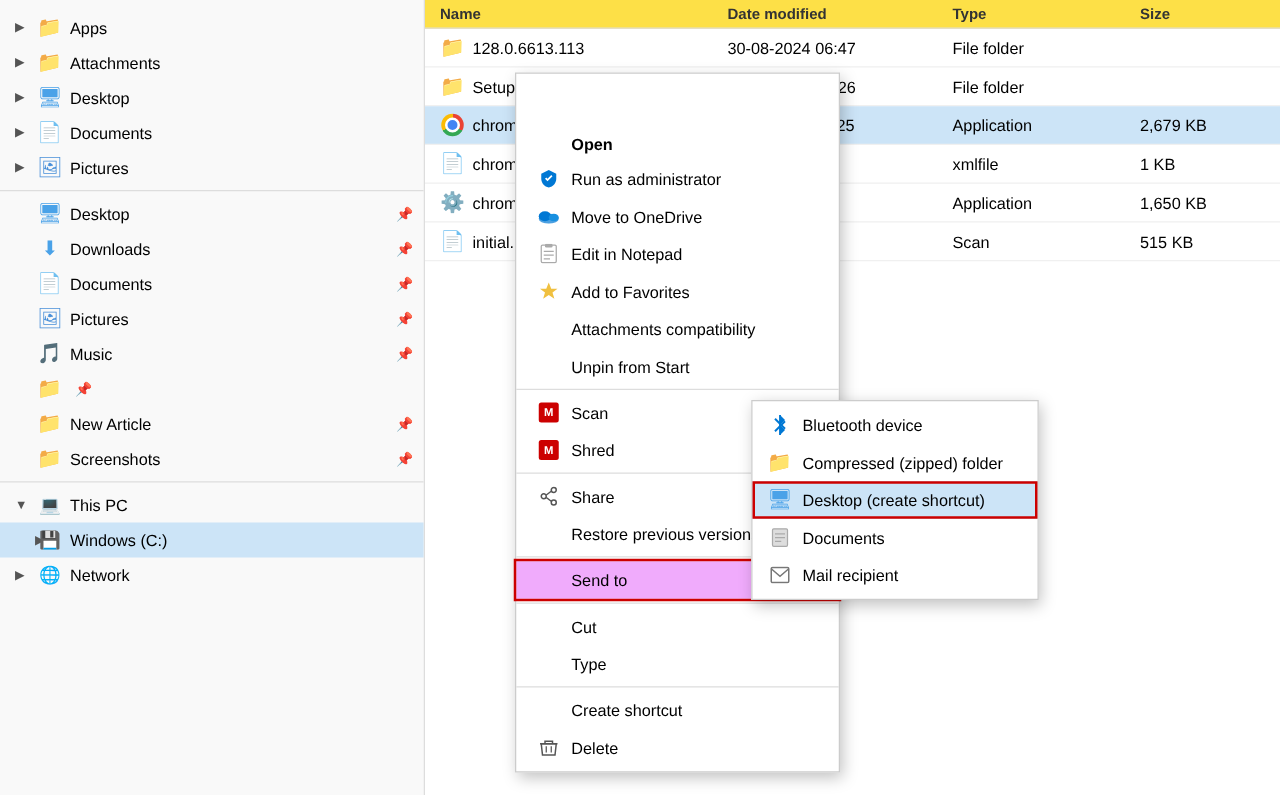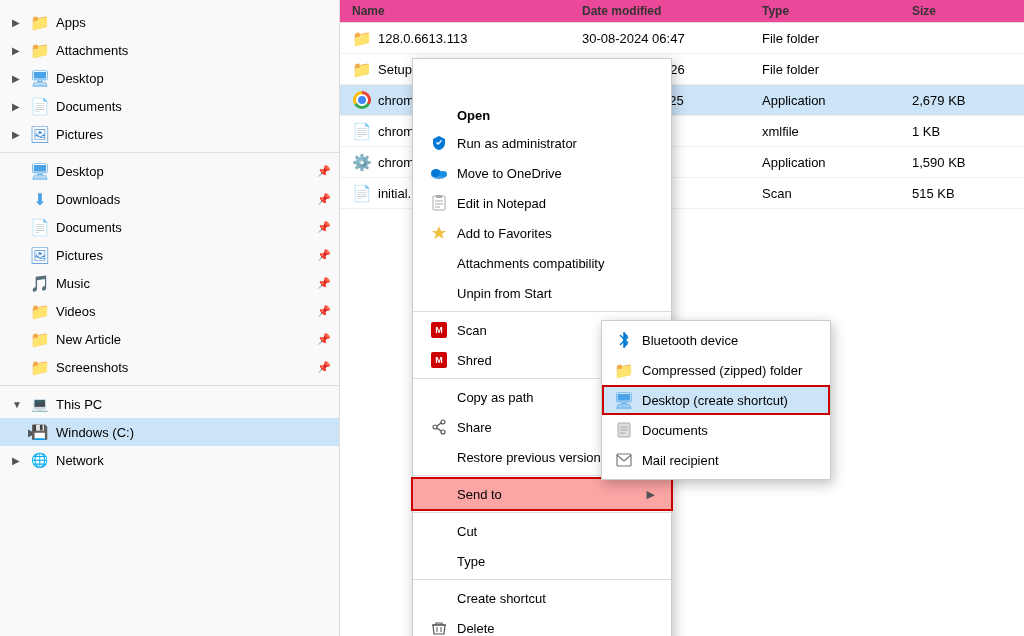--- a/index.html
+++ b/index.html
@@ -79,21 +79,21 @@
     .file-list {
       flex: 1;
       padding: 0;
     }
 
     .file-list-header {
       display: grid;
       grid-template-columns: 1fr 180px 150px 100px;
       padding: 4px 12px;
       border-bottom: 1px solid #ddd;
-      background: #ec4899;
+      background: #fde047;
       font-weight: 600;
       font-size: 12px;
       color: #333;
     }
 
     .file-row {
       display: grid;
       grid-template-columns: 1fr 180px 150px 100px;
       padding: 5px 12px;
       align-items: center;
@@ -132,21 +132,21 @@
 
     .ctx-item {
       display: flex;
       align-items: center;
       padding: 5px 16px;
       cursor: pointer;
       min-height: 30px;
       position: relative;
     }
     .ctx-item.highlighted {
-      background: #fca5a5;
+      background: #f0abfc;
       outline: 2px solid #c00;
     }
     .ctx-item .ctx-icon {
       width: 20px;
       height: 20px;
       margin-right: 8px;
       display: flex;
       align-items: center;
       justify-content: center;
       flex-shrink: 0;
@@ -325,21 +325,20 @@
       <span style="color:#e84a4a;font-size:16px;">🎵</span>
     </span>
     <span class="item-label">Music</span>
     <span class="pin-icon">📌</span>
   </div>
   <div class="sidebar-item">
     <span class="expand-arrow"></span>
     <span class="item-icon">
       <span style="color:#4aa2e8;font-size:16px;">📁</span>
     </span>
-    <span class="item-label">Videos</span>
     <span class="pin-icon">📌</span>
   </div>
   <div class="sidebar-item">
     <span class="expand-arrow"></span>
     <span class="item-icon">
       <span style="color:#e8b84b;font-size:16px;">📁</span>
     </span>
     <span class="item-label">New Article</span>
     <span class="pin-icon">📌</span>
   </div>
@@ -437,21 +436,21 @@
 
     <div class="file-row">
       <div class="file-name-cell">
         <span class="file-icon">
           <span style="font-size:16px;">⚙️</span>
         </span>
         <span>chrom...</span>
       </div>
       <span>...024 11:25</span>
       <span>Application</span>
-      <span>1,590 KB</span>
+      <span>1,650 KB</span>
     </div>
 
     <div class="file-row">
       <div class="file-name-cell">
         <span class="file-icon">
           <span style="font-size:16px;">📄</span>
         </span>
         <span>initial...</span>
       </div>
       <span>...023 18:38</span>
@@ -532,24 +531,20 @@
     <div class="ctx-item">
       <span class="ctx-icon">
         <div class="mcafee-icon">M</div>
       </span>
       <span class="ctx-label">Shred</span>
     </div>
 
     <div class="ctx-separator"></div>
 
 
-    <div class="ctx-item">
-      <span class="ctx-icon"></span>
-      <span class="ctx-label">Copy as path</span>
-    </div>
 
     <div class="ctx-item">
       <span class="ctx-icon">
         <svg class="share-icon-svg" viewBox="0 0 16 16" fill="none">
           <circle cx="12" cy="3" r="2" stroke="#555" stroke-width="1.2"></circle>
           <circle cx="12" cy="13" r="2" stroke="#555" stroke-width="1.2"></circle>
           <circle cx="4" cy="8" r="2" stroke="#555" stroke-width="1.2"></circle>
           <line x1="6" y1="7" x2="10" y2="4" stroke="#555" stroke-width="1.2"></line>
           <line x1="6" y1="9" x2="10" y2="12" stroke="#555" stroke-width="1.2"></line>
         </svg>

